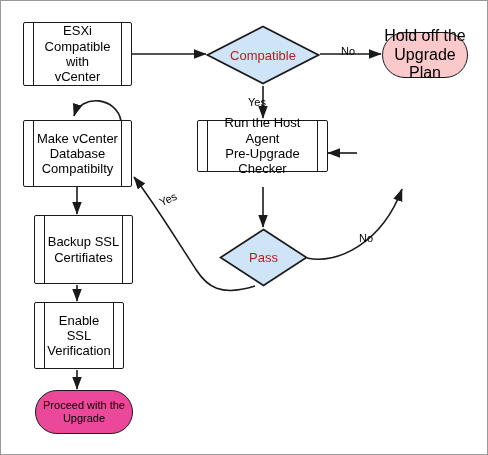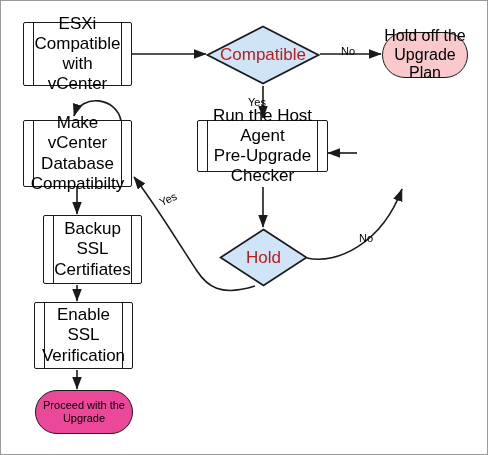--- a/index.html
+++ b/index.html
@@ -79,21 +79,21 @@
     z-index: 1;
     pointer-events: none;
   }
   .edge-label {
     position: absolute;
     color: #000000;
     background: transparent;
     z-index: 4;
     white-space: nowrap;
   }
-  .fs13 { font-size: 17px; }
+  .fs13 { font-size: 13px; }
   .fs12 { font-size: 16px; }
   .fs11 { font-size: 11px; }
 </style>
 </head>
 <body>
 
 <div id="canvas">
 
   <svg class="edge-layer" viewBox="0 0 488 455" width="488" height="455">
     <defs>
@@ -162,31 +162,31 @@
 Agent
 Pre-Upgrade
 Checker</span>
   </div>
 
 
   <div class="decision-wrap fs13" style="left:218px; top:227px; width:89px; height:59px;">
     <svg width="89" height="59" viewBox="0 0 89 59">
       <polygon points="44.5,1.5 87.5,29.5 44.5,57.5 1.5,29.5" fill="#cfe4f7" stroke="#1a1a1a" stroke-width="1.8"></polygon>
     </svg>
-    <span class="dtxt fs13">Hold</span>
-  </div>
-
-  <div class="node predef fs13" style="left:42px; top:214px; width:99px; height:69px;">
+    <span class="dtxt fs13">Pass</span>
+  </div>
+
+  <div class="node predef fs13" style="left:33px; top:214px; width:99px; height:69px;">
     <span class="bar-l"></span>
     <span class="bar-r"></span>
     <span class="txt" style="white-space:pre-line;">Backup SSL
 Certifiates</span>
   </div>
 
-  <div class="node predef fs13" style="left:33px; top:301px; width:99px; height:67px;">
+  <div class="node predef fs13" style="left:33px; top:301px; width:90px; height:67px;">
     <span class="bar-l"></span>
     <span class="bar-r"></span>
     <span class="txt" style="white-space:pre-line;">Enable SSL
 Verification</span>
   </div>
 
   <div class="node term fs11" style="left:34px; top:389px; width:98px; height:44px; background:#ec4899;">
     <span style="white-space:pre-line;">Proceed with the
 Upgrade</span>
   </div>

